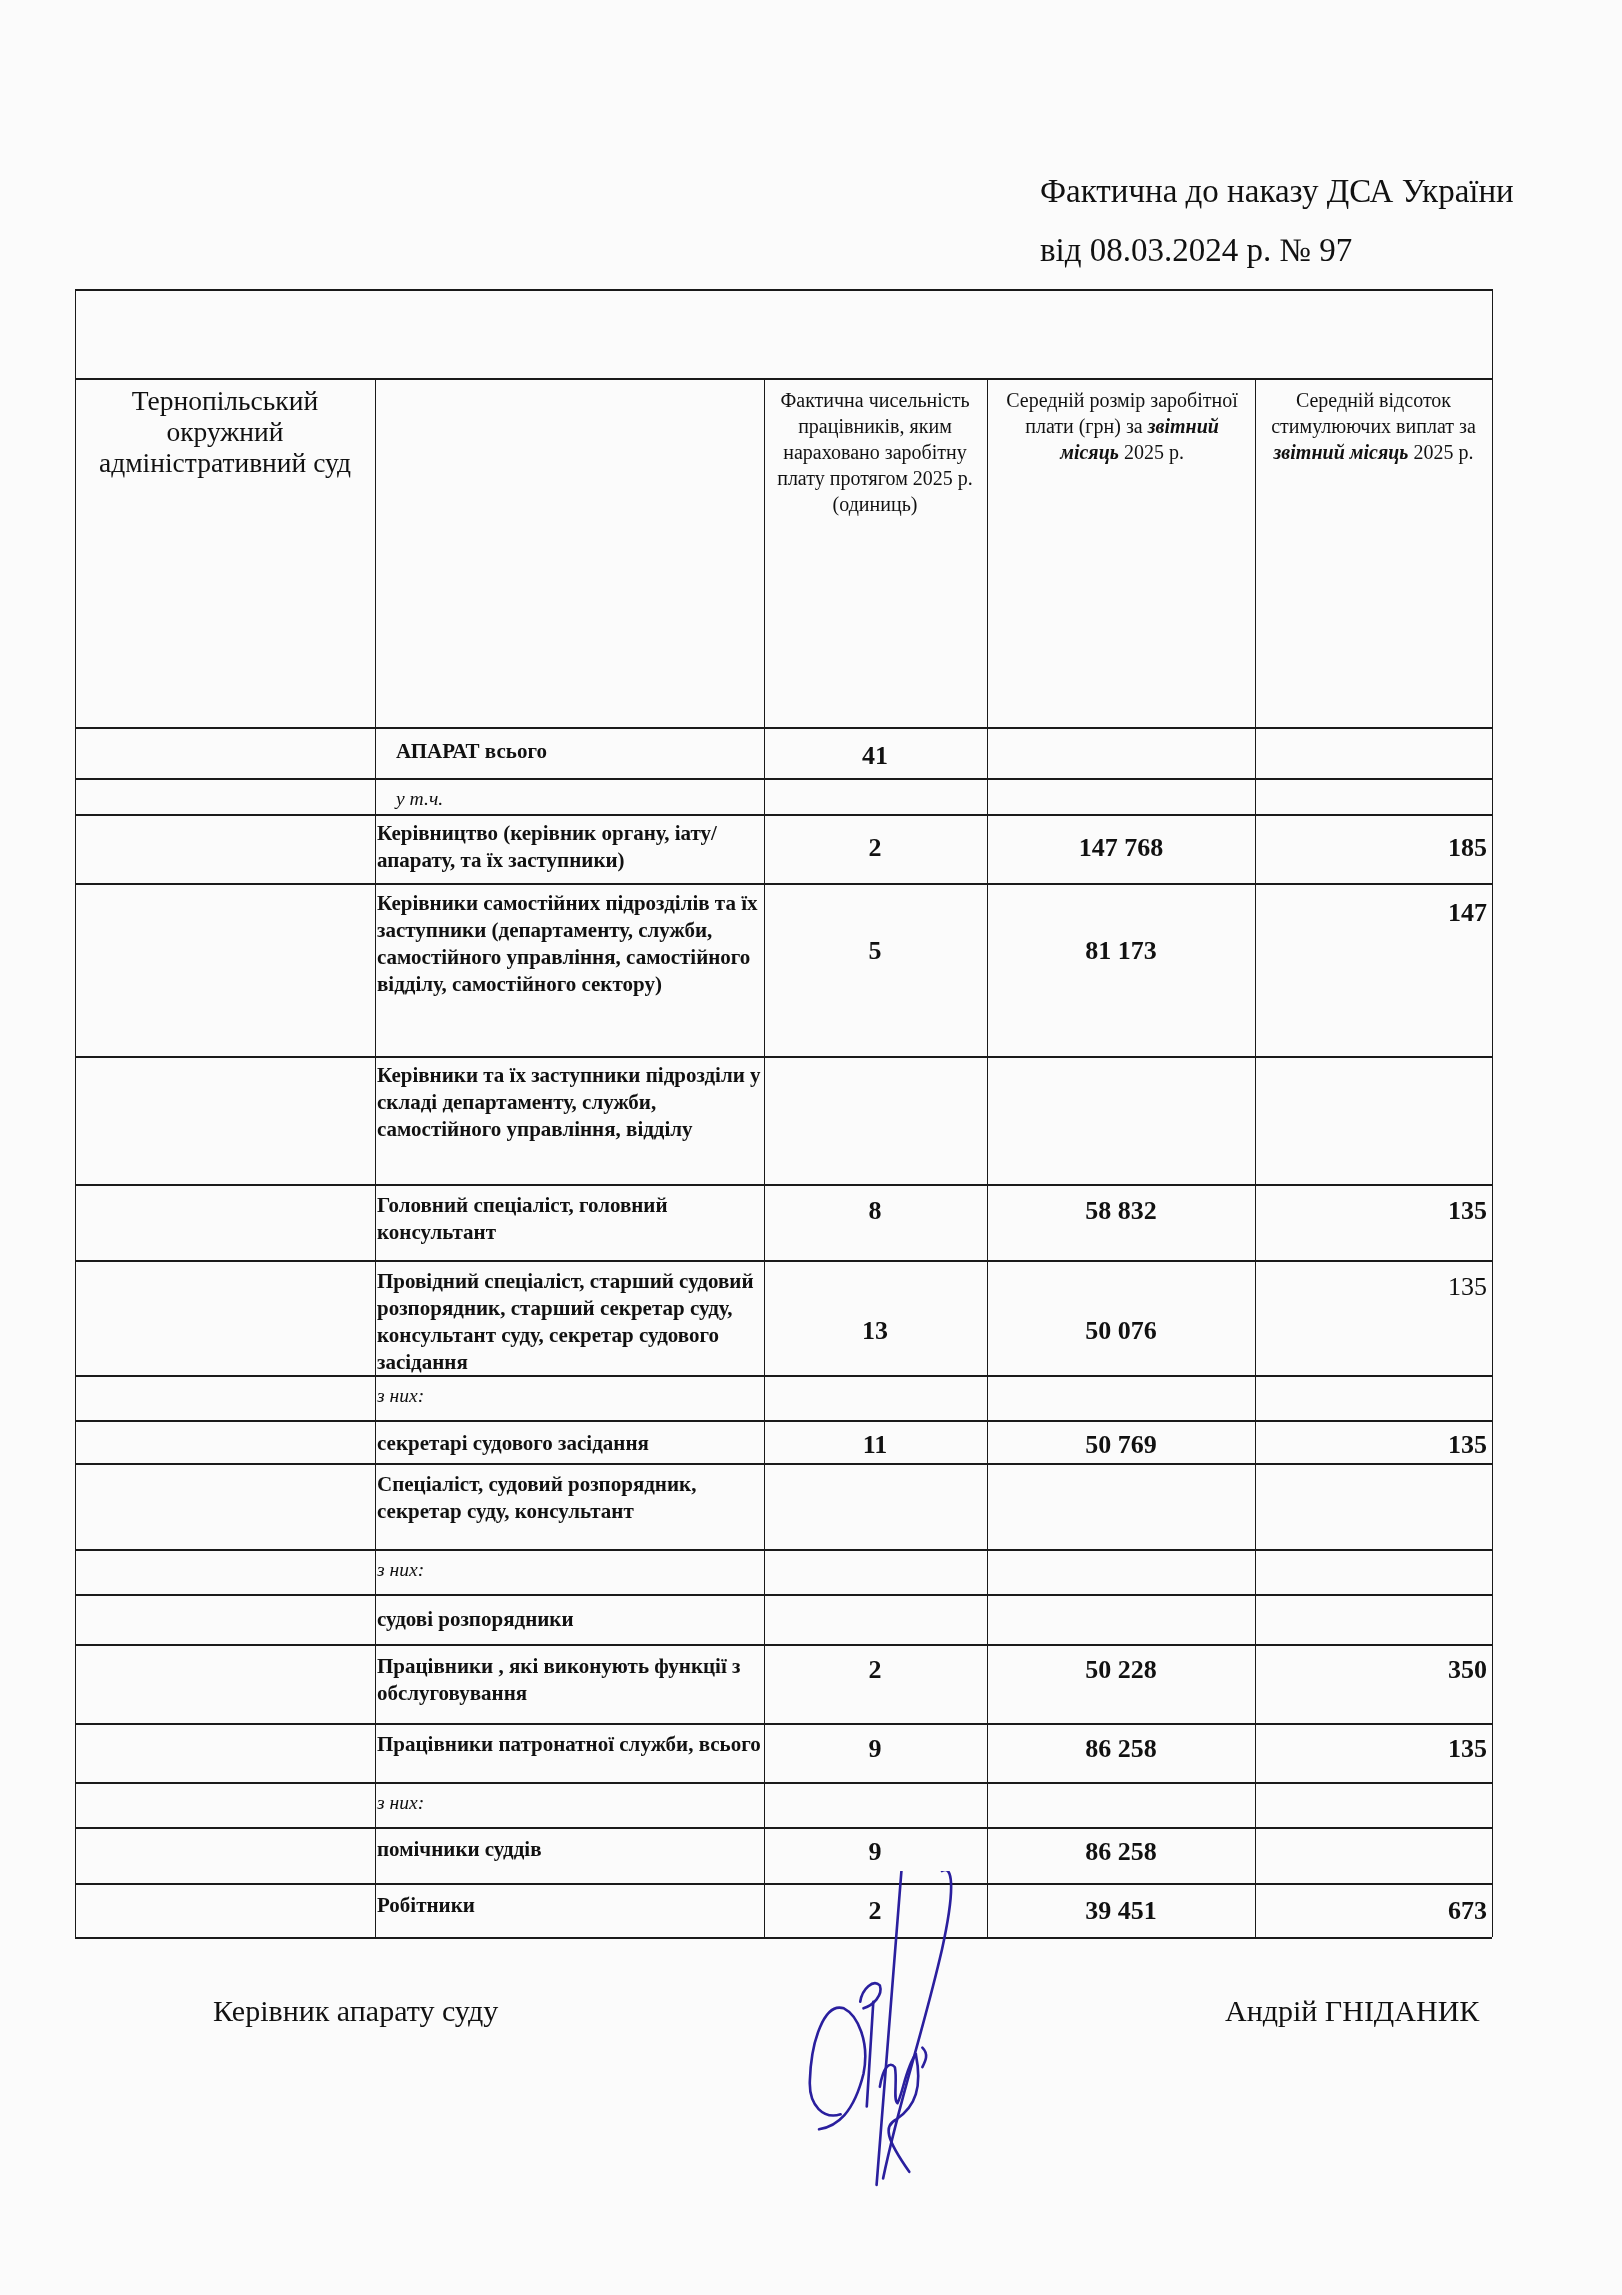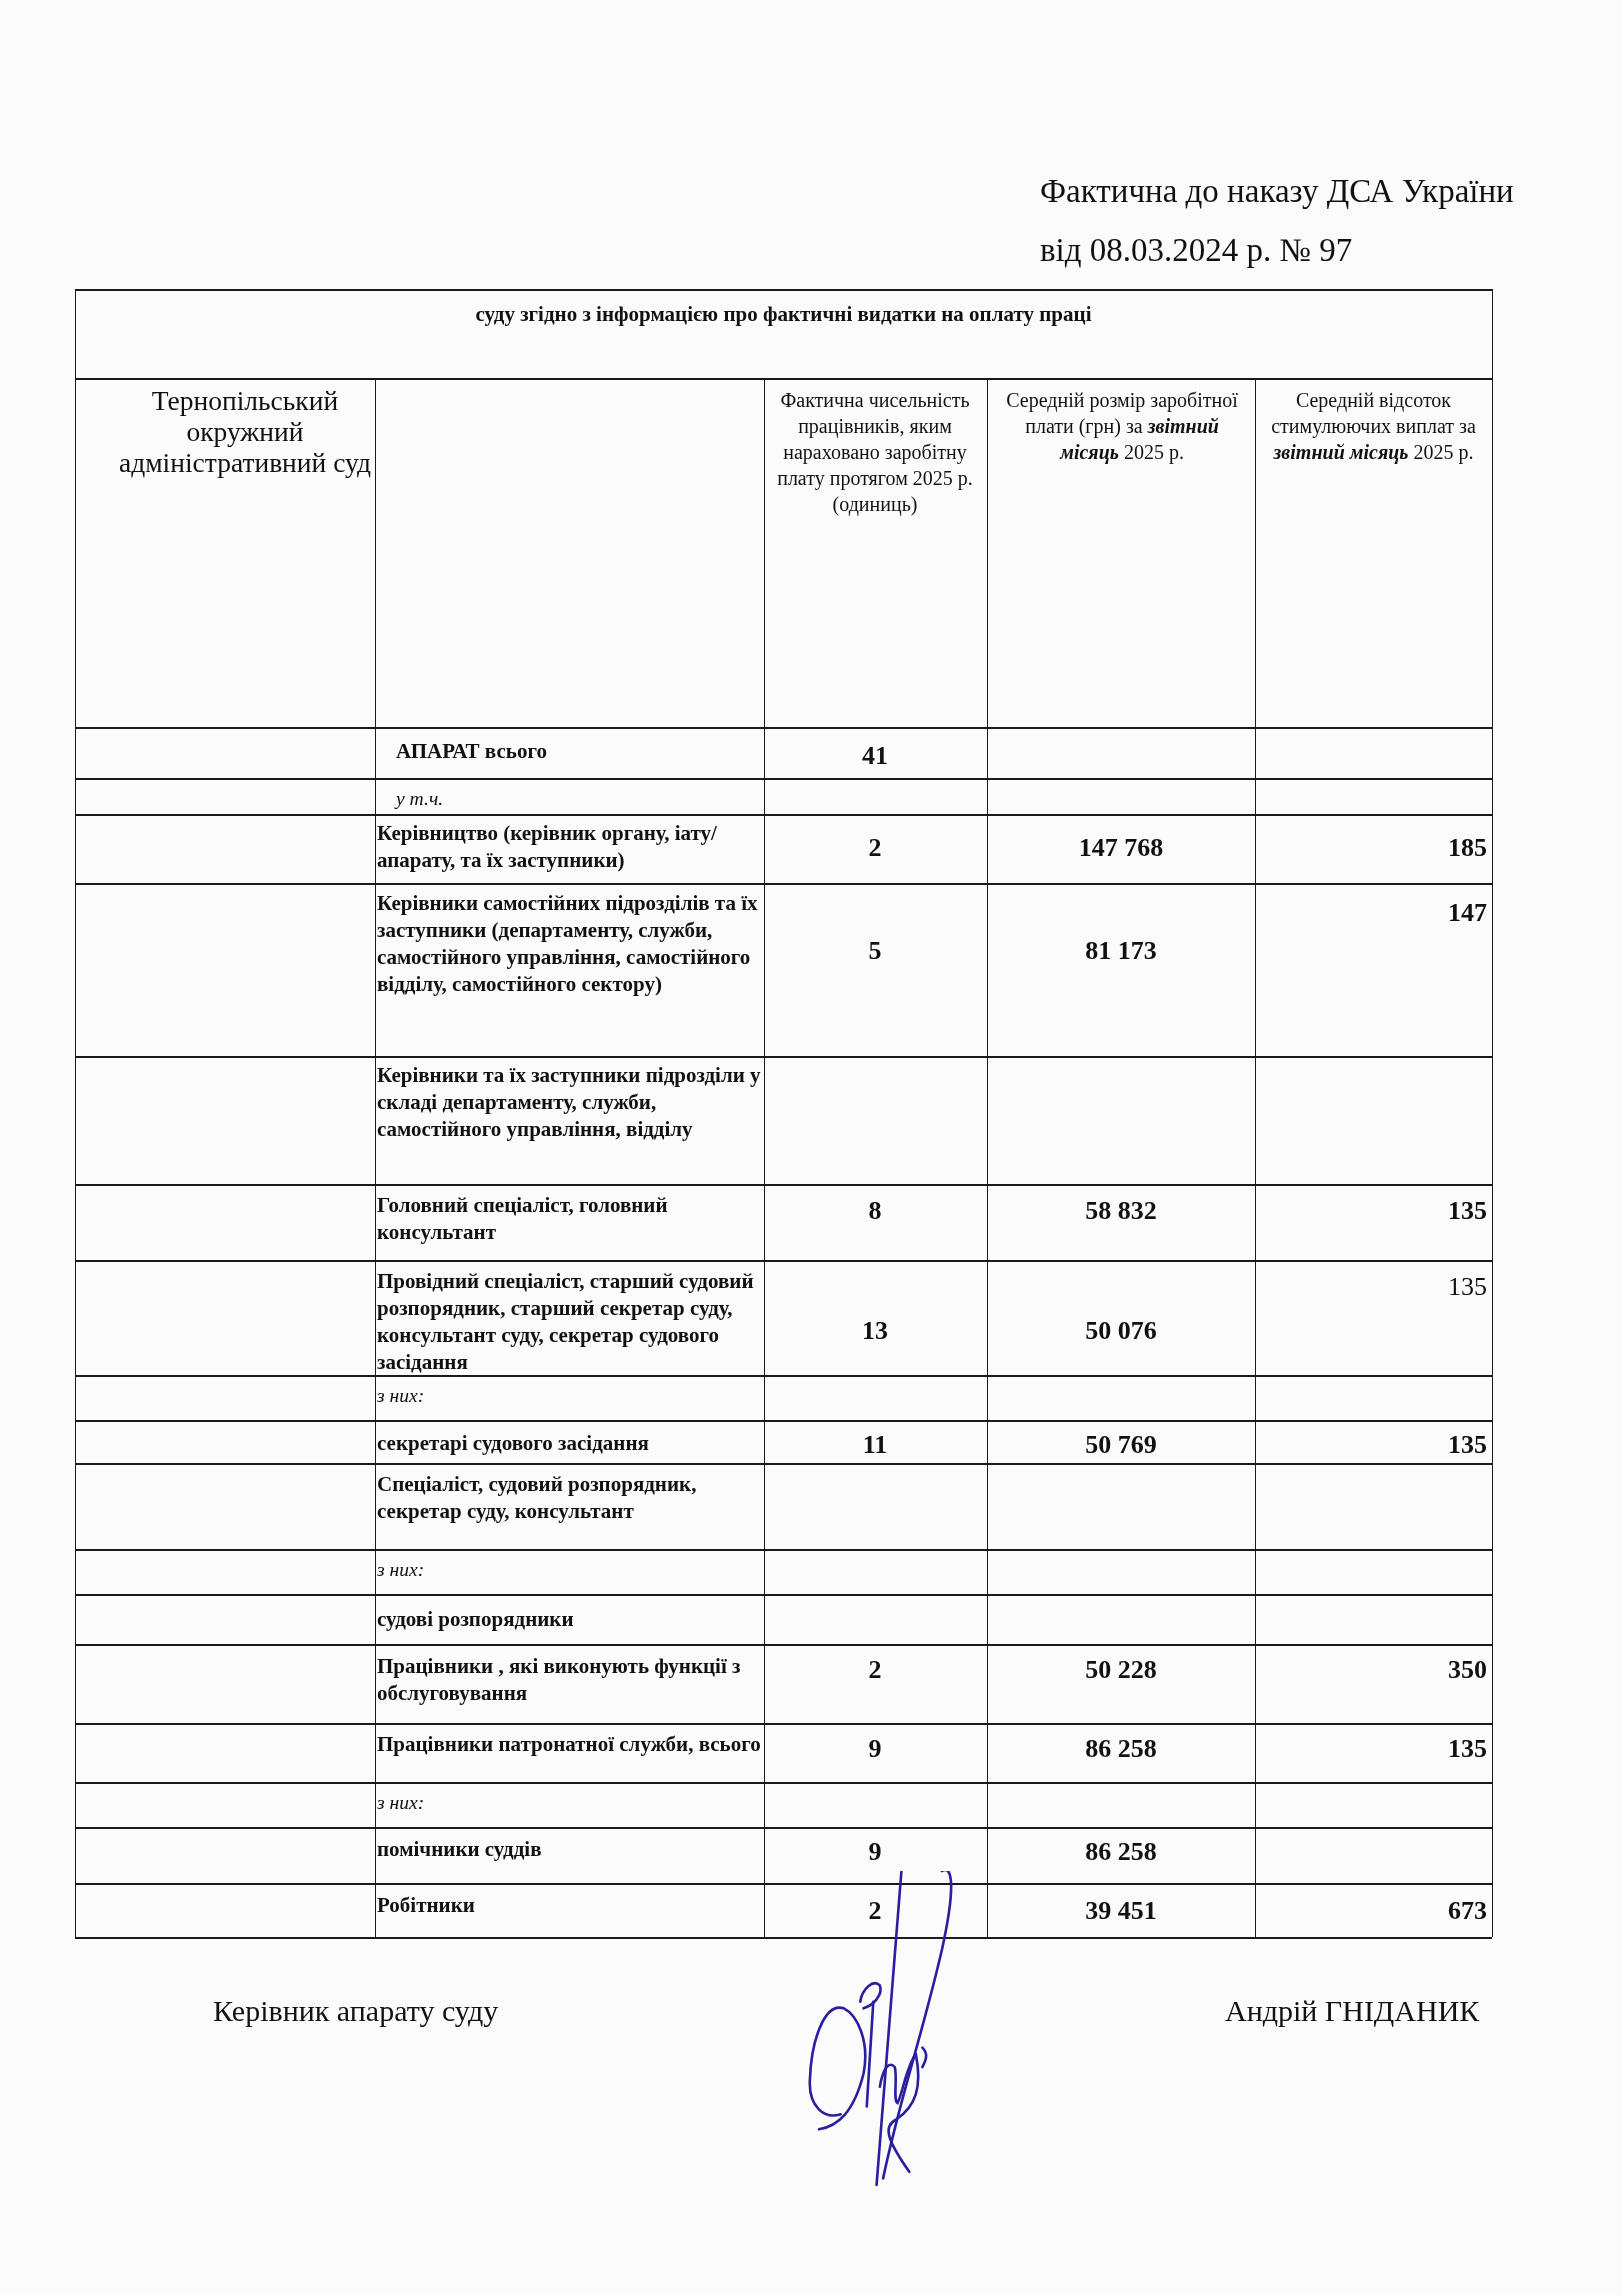--- a/index.html
+++ b/index.html
@@ -13,21 +13,21 @@
   .appendix.l2 { top:232px; }
 
   .tbl { position:absolute; left:75px; top:289px; width:1417px; height:1648px; }
   .hline { position:absolute; left:0; width:100%; height:0; border-top:2px solid #1a1a1a; }
   .vline { position:absolute; top:0; width:0; border-left:1.6px solid #1a1a1a; }
 
   .title-block { position:absolute; left:0; top:0; width:100%; height:89px; text-align:center;
     font-weight:bold; font-size:21px; line-height:29px; padding-top:10.5px; box-sizing:border-box; }
   .title-block .u { text-decoration:underline; }
 
-  .court { position:absolute; left:0; top:89px; width:300px; text-align:center; font-size:27.5px; line-height:31px; padding-top:6.5px;padding-left:20px; }
+  .court { position:absolute; left:0; top:89px; width:300px; text-align:center; font-size:27.5px; line-height:31px; padding-top:6.5px; }
   .hcell { position:absolute; top:89px; text-align:center; font-size:20px; line-height:26px; padding-top:9.2px; box-sizing:border-box; }
   .hcell i { font-weight:bold; }
 
   .label { position:absolute; font-weight:bold; font-size:21px; line-height:27px; left:302px; width:389px; }
   .label.it { font-weight:normal; font-style:italic; font-size:19.6px; }
   .num { position:absolute; font-weight:bold; font-size:26px; }
   .c3 { left:689px; width:222px; text-align:center; }
   .c4 { left:912px; width:268px; text-align:center; }
   .c5 { left:1180px; width:232px; text-align:right; }
   .num.light { font-weight:normal; }
@@ -65,21 +65,20 @@
   <div class="hline" style="top:1648px"></div>
 
   <div class="vline" style="left:0; height:1648px"></div>
   <div class="vline" style="left:1417px; height:1648px"></div>
   <div class="vline" style="left:300px; top:89px; height:1559px"></div>
   <div class="vline" style="left:689px; top:89px; height:1559px"></div>
   <div class="vline" style="left:912px; top:89px; height:1559px"></div>
   <div class="vline" style="left:1180px; top:89px; height:1559px"></div>
 
   <div class="title-block">
-    <div>суду згідно з інформацією про фактичні видатки на оплату праці</div>
   </div>
 
   <div class="court">Тернопільський окружний адміністративний суд</div>
   <div class="hcell" style="left:689px; width:222px; padding-left:9.2px; padding-right:9.2px">Фактична чисельність працівників, яким нараховано заробітну плату протягом 2025 р.  (одиниць)</div>
   <div class="hcell" style="left:912px; width:268px; padding-left:10px; padding-right:7.9px">
     <span>Середній розмір заробітної плати (грн) за </span><i>звітний місяць</i><span> 2025 р.</span>
   </div>
   <div class="hcell" style="left:1180px; width:237px; padding-left:13px; padding-right:13px">
     <span>Середній відсоток стимулюючих виплат за  </span><i>звітний місяць</i><span>   2025 р.</span>
   </div>

